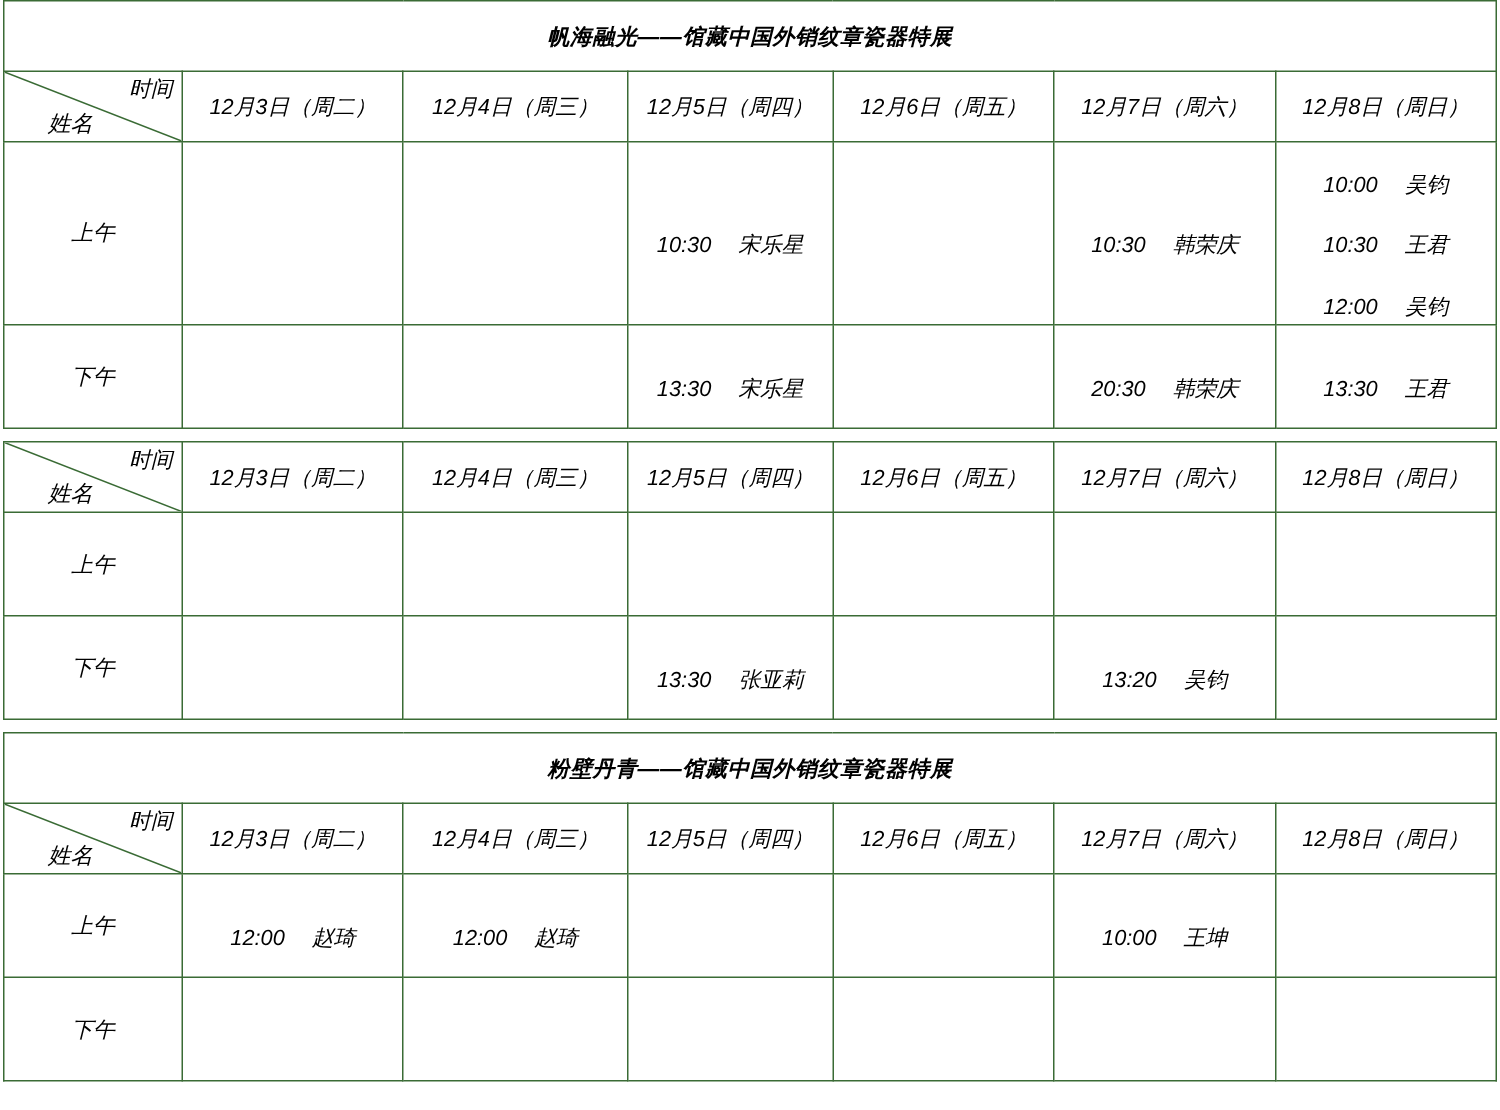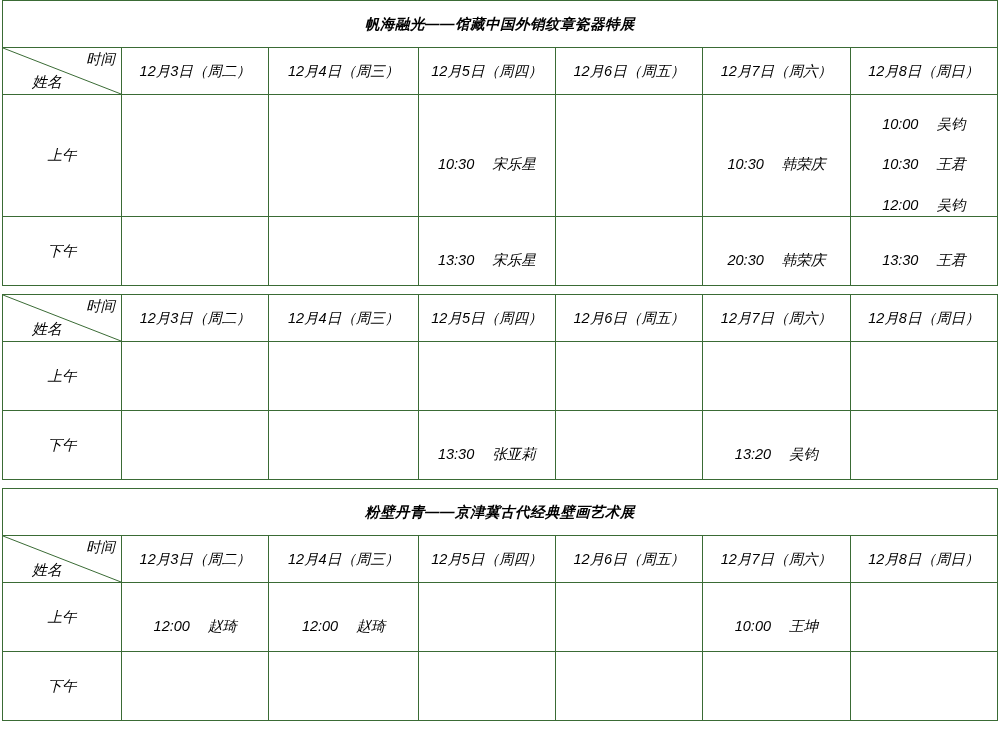--- a/index.html
+++ b/index.html
@@ -231,21 +231,21 @@
       <col style="width:118px">
       <col style="width:146px">
       <col style="width:148px">
       <col style="width:136px">
       <col style="width:146px">
       <col style="width:146px">
       <col style="width:146px">
     </colgroup>
     <tbody>
       <tr>
-        <td class="title-cell" colspan="7">粉壁丹青——京津冀古代经典壁画艺术展</td>
+        <td class="title-cell" colspan="7">粉壁丹青——馆藏中国外销纹章瓷器特展</td>
       </tr>
       <tr>
         <td class="corner-cell">
           <div class="corner-inner">
             <div class="corner-line">
               <svg width="118" height="46" viewBox="0 0 118 46">
                   <line x1="0" y1="0" x2="118" y2="46" stroke="#3a6b35" stroke-width="1"></line>
                 </svg>
             </div>
             <span class="corner-top">时间</span>

